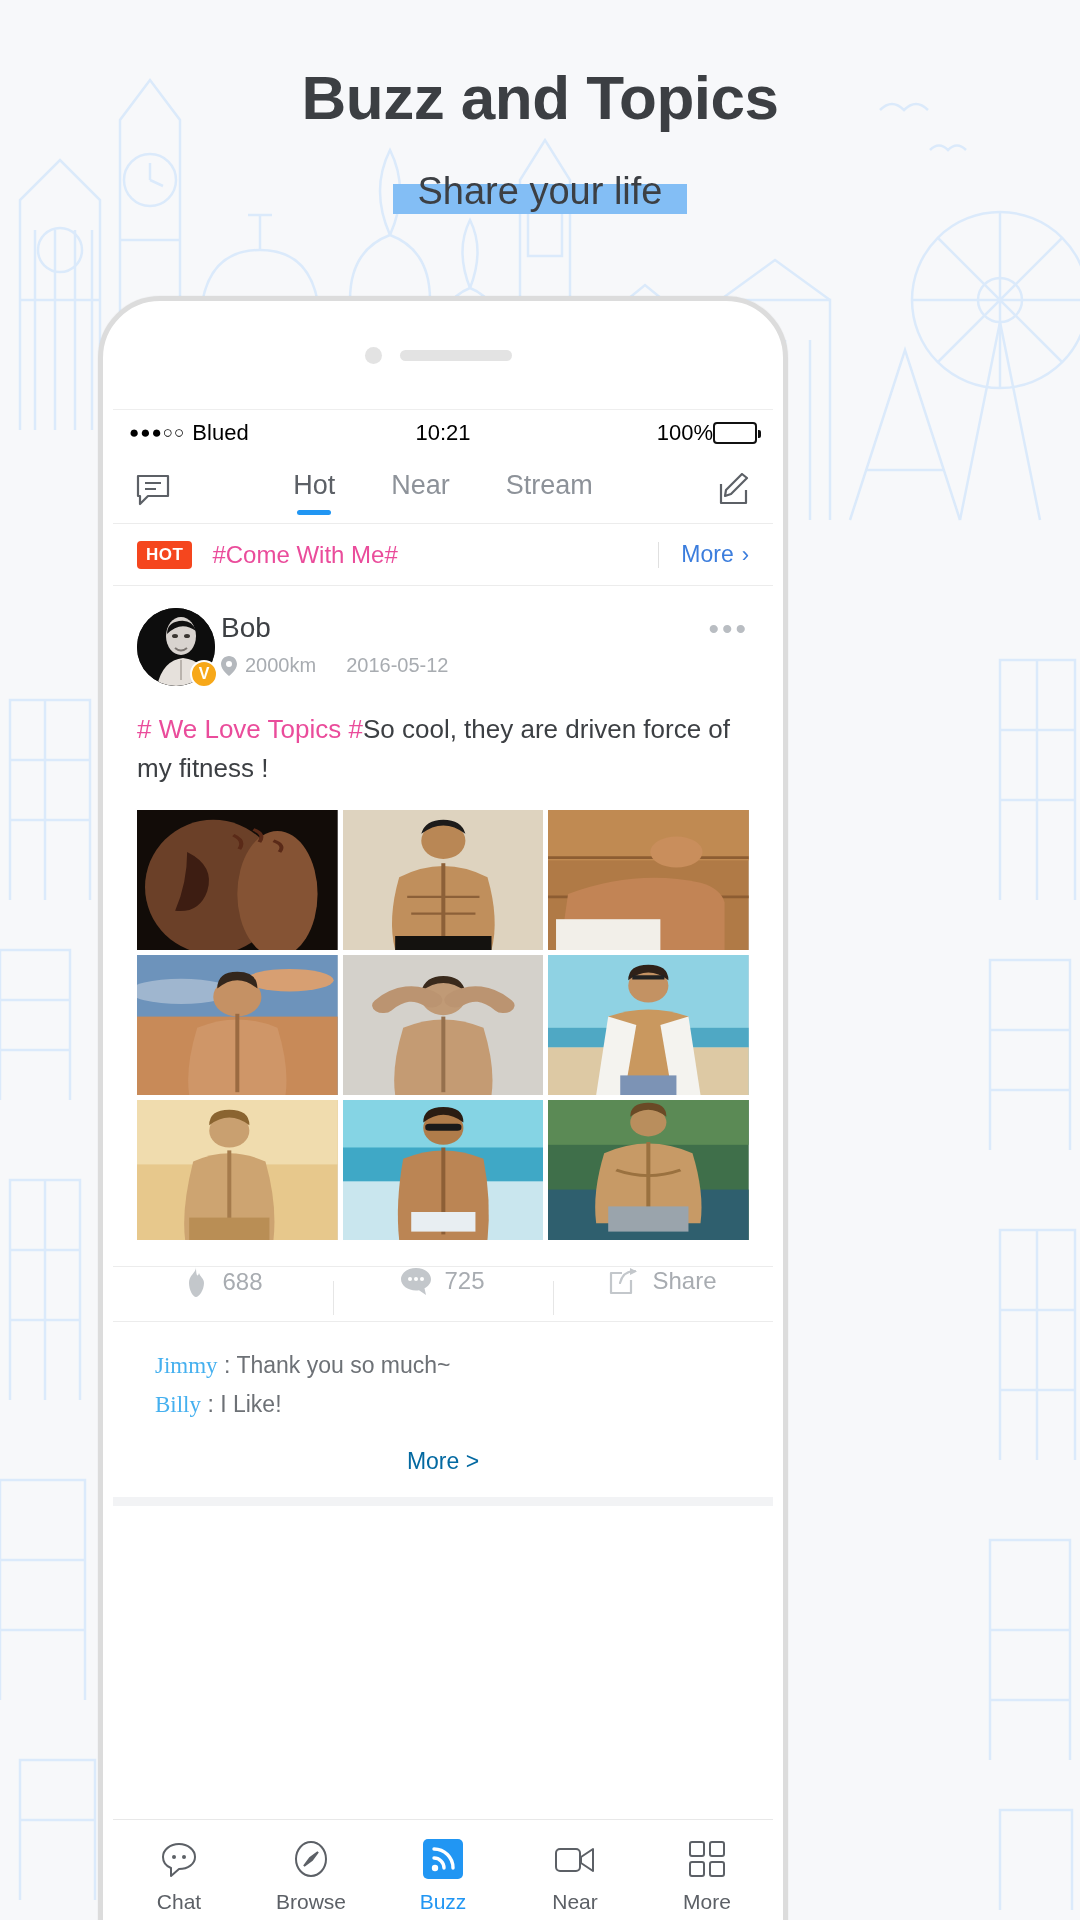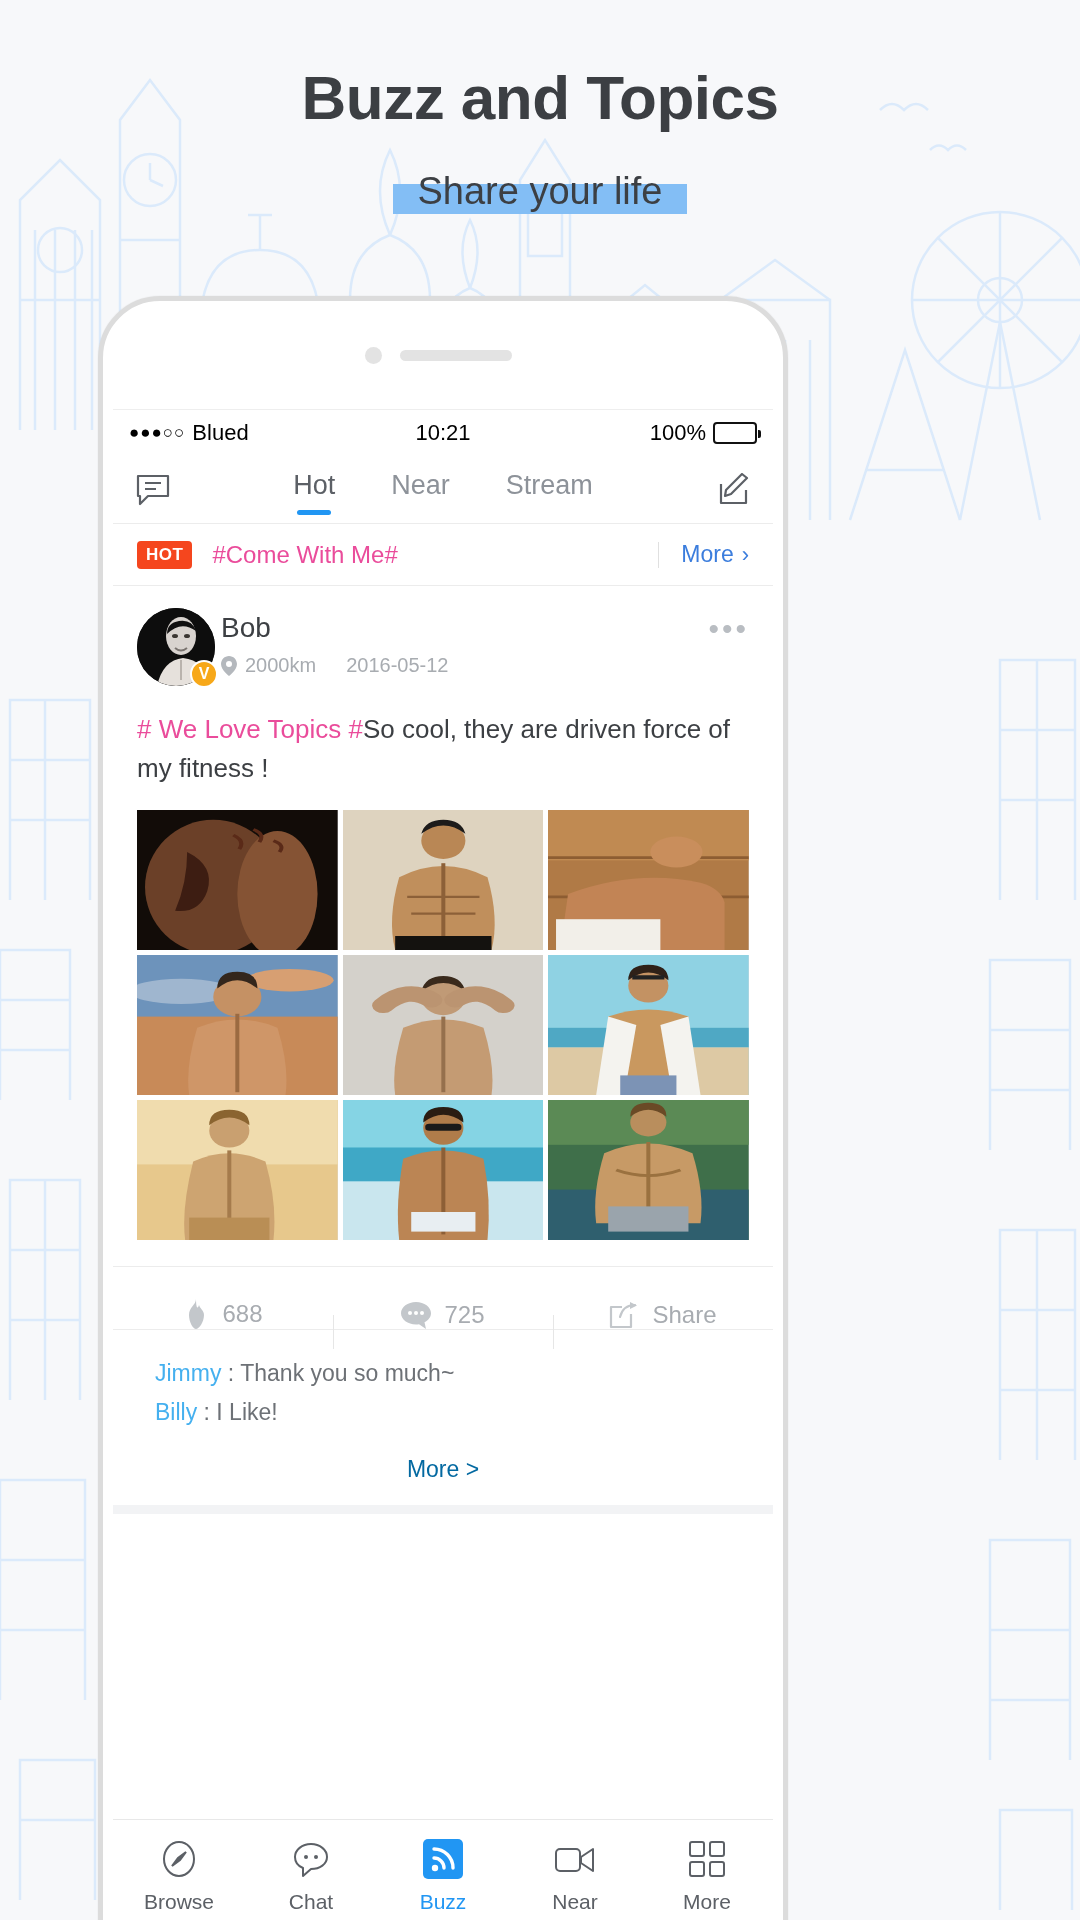--- a/index.html
+++ b/index.html
@@ -105,21 +105,21 @@
     display: flex;
     align-items: center;
     padding: 0 16px;
     font-size: 21px;
     color: #000;
   }
   .sb-left { display: flex; align-items: center; gap: 7px; flex: 1; }
   .dots { letter-spacing: 1px; font-size: 17px; }
   .carrier { font-size: 22px; }
   .sb-mid { flex: 0 0 auto; font-size: 22px; }
-  .sb-right { flex: 1; display: flex; align-items: center; justify-content: flex-end; gap: 7px; }
+  .sb-right { flex: 1; display: flex; align-items: center; justify-content: flex-end; }
   .batt-pct { font-size: 22px; }
   .batt {
     width: 44px; height: 22px;
     border: 2px solid #111;
     border-radius: 4px;
     position: relative;
     padding: 2px;
   }
   .batt::after {
     content: "";
@@ -265,22 +265,22 @@
     height: 140px;
     overflow: hidden;
     position: relative;
     background: #ddd;
   }
   .cell svg { position: absolute; inset: 0; width: 100%; height: 100%; }
 
   
   .actionbar {
     display: flex;
-    align-items: flex-end;
-    height: 64px;
+    align-items: flex-start;
+    height: 56px;
     border-top: 1px solid #ececec;
     border-bottom: 1px solid #ececec;
     background: #fff;
   }
   .action {
     flex: 1;
     display: flex; align-items: center; justify-content: center;
     gap: 13px;
     font-size: 24px;
     color: #a8acb1;
@@ -292,21 +292,21 @@
     width: 1px; height: 34px; background: #e6e6e6;
   }
 
   
   .comments { background: #fff; padding: 24px 24px 8px 42px; }
   .comment {
     font-size: 23px;
     color: #6d7176;
     line-height: 1.7;
   }
-  .cname { color: #45b0ef; }
+  .cname { color: #45b0ef; font-family: Liberation Serif, serif; }
   .comments-more {
     text-align: center;
     padding: 16px 0 22px 0;
     color: #0369a1;
     font-size: 23px;
   }
   .post-divider { height: 9px; background: #f2f3f5; }
 
   
   .tabbar {
@@ -647,35 +647,35 @@
     <div class="comments-more">
       <span>More</span>
       <span>&gt;</span>
     </div>
     <div class="post-divider"></div>
 
     <div class="tabbar">
       <div class="tabitem">
         <span class="tabicon">
           <svg width="40" height="40" viewBox="0 0 40 40" fill="none" stroke="#5c6066" stroke-width="2">
-            <ellipse cx="20" cy="20" rx="15" ry="17"></ellipse>
-            <path d="M27 13 L21 21 L13 27 L19 19 Z" fill="#5c6066"></path>
-          </svg>
-        </span>
-        <span class="tablabel">Browse</span>
-      </div>
-      <div class="tabitem">
-        <span class="tabicon">
-          <svg width="40" height="40" viewBox="0 0 40 40" fill="none" stroke="#5c6066" stroke-width="2">
             <path d="M20 5 C11 5 4 11 4 18 C4 23 7 27 12 29 L12 37 L20 30 C29 30 36 25 36 18 C36 11 29 5 20 5 Z" stroke-linejoin="round"></path>
             <circle cx="15" cy="18" r="2" fill="#5c6066" stroke="none"></circle>
             <circle cx="25" cy="18" r="2" fill="#5c6066" stroke="none"></circle>
           </svg>
         </span>
         <span class="tablabel">Chat</span>
+      </div>
+      <div class="tabitem">
+        <span class="tabicon">
+          <svg width="40" height="40" viewBox="0 0 40 40" fill="none" stroke="#5c6066" stroke-width="2">
+            <ellipse cx="20" cy="20" rx="15" ry="17"></ellipse>
+            <path d="M27 13 L21 21 L13 27 L19 19 Z" fill="#5c6066"></path>
+          </svg>
+        </span>
+        <span class="tablabel">Browse</span>
       </div>
       <div class="tabitem active">
         <span class="tabicon">
           <svg width="40" height="40" viewBox="0 0 40 40">
             <rect width="40" height="40" rx="5" fill="#2196f3"></rect>
             <circle cx="12" cy="29" r="3.2" fill="#fff"></circle>
             <path d="M11 19 A10 10 0 0 1 21 29" stroke="#fff" stroke-width="3.4" fill="none" stroke-linecap="round"></path>
             <path d="M11 10 A19 19 0 0 1 30 29" stroke="#fff" stroke-width="3.4" fill="none" stroke-linecap="round"></path>
           </svg>
         </span>

